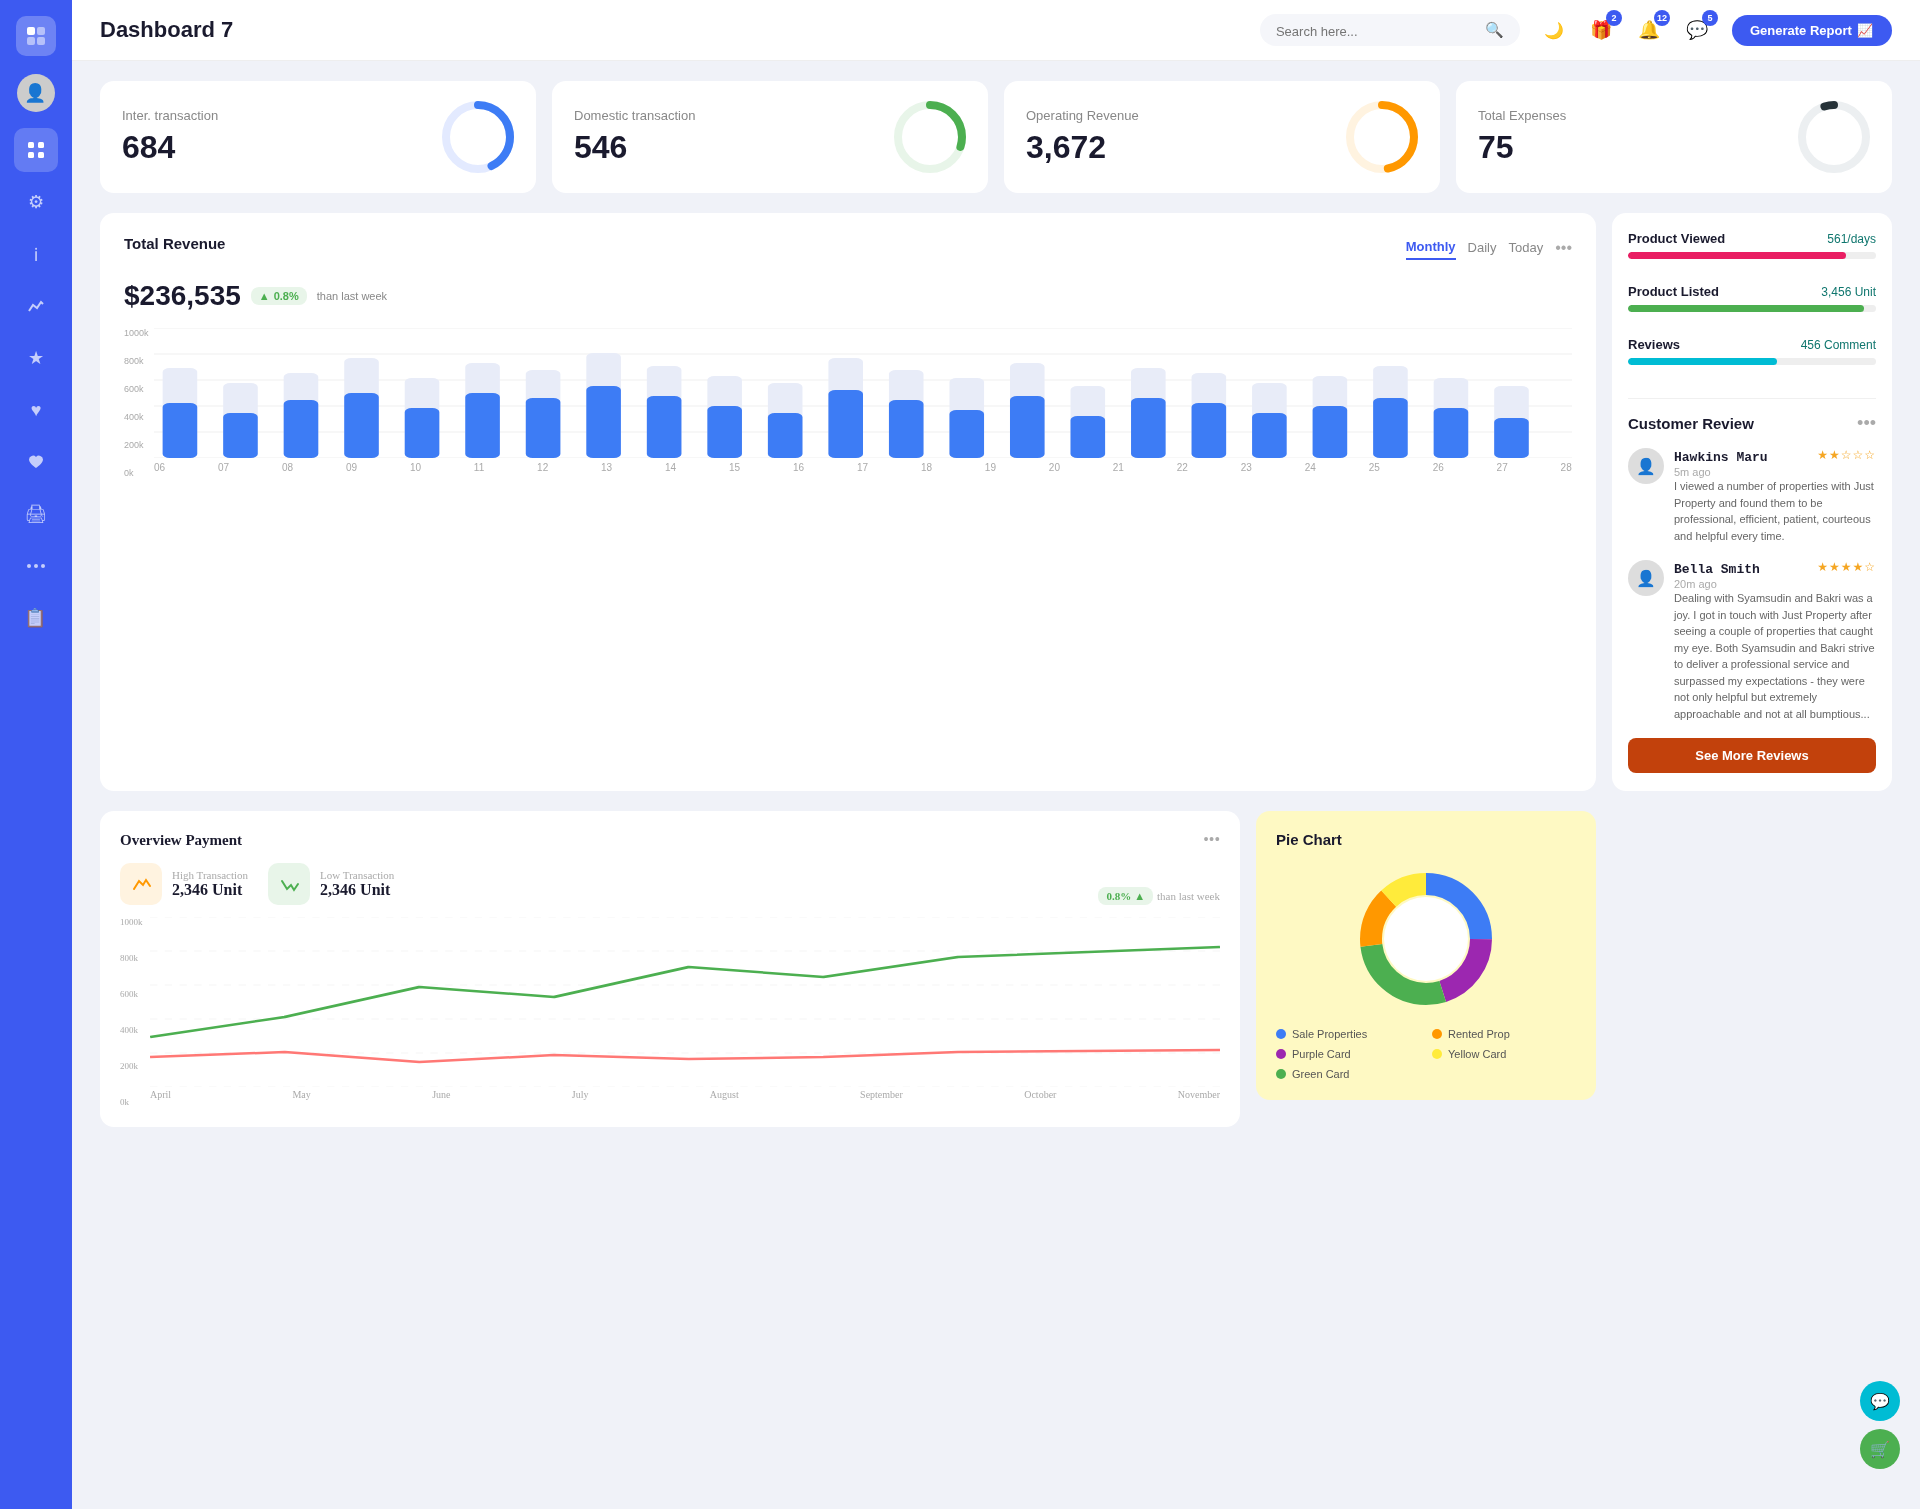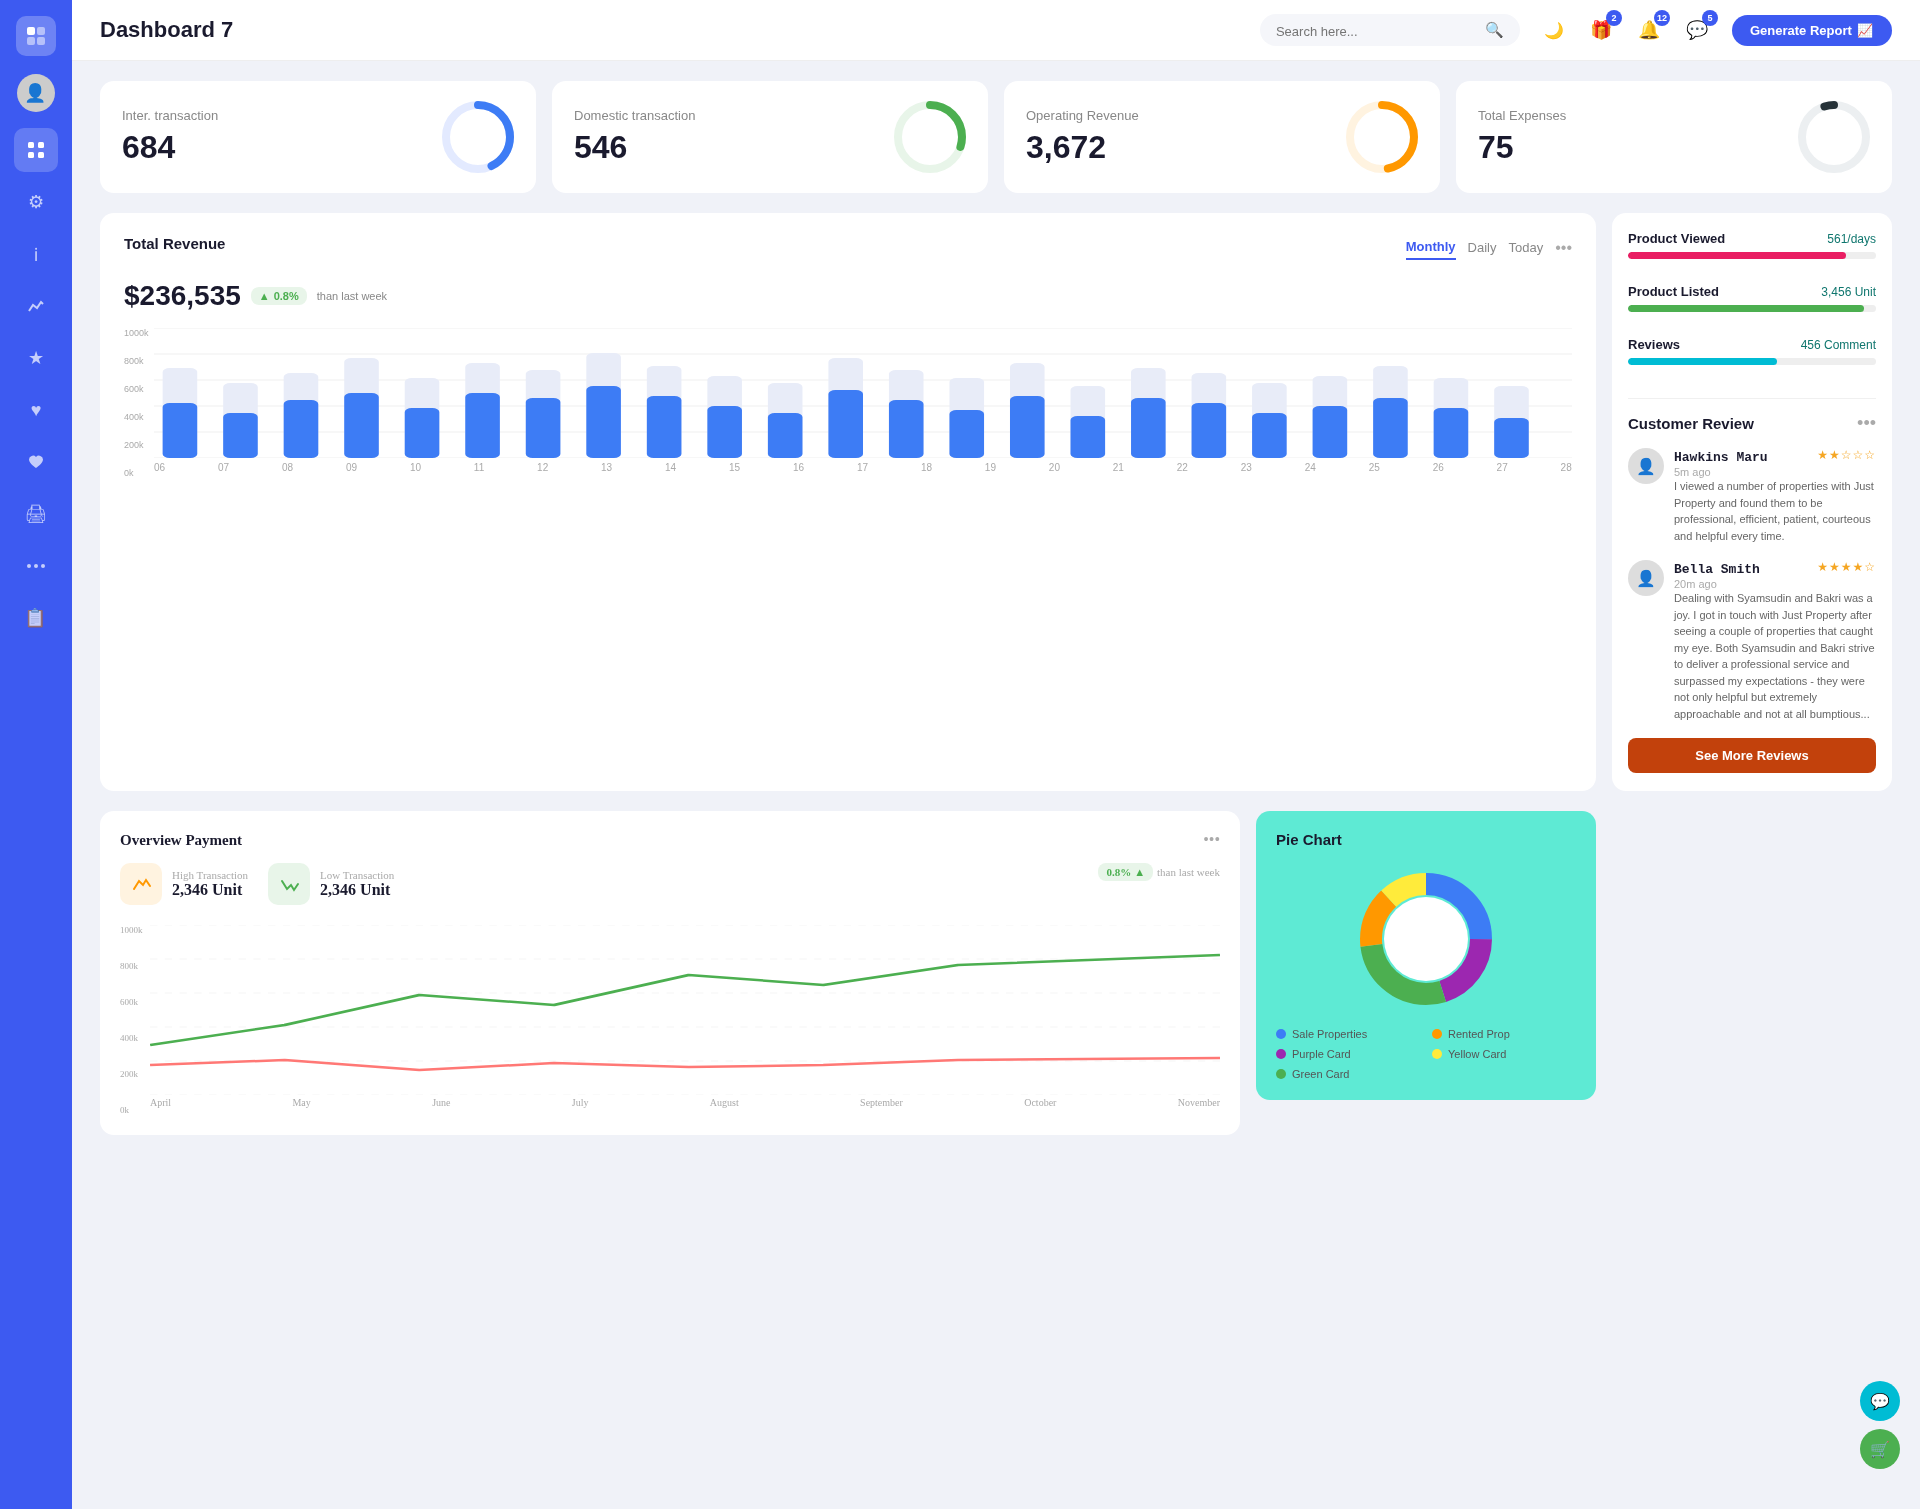--- a/index.html
+++ b/index.html
@@ -200,42 +200,42 @@
 
     
     .payment-card {
       background: white; border-radius: 14px; padding: 20px; font-family: Liberation Serif, serif;
     }
     .payment-header {
       display: flex; align-items: center; justify-content: space-between;
       margin-bottom: 14px;
     }
     .payment-title { font-size: 15px; font-weight: 600; color: #1a1a2e; }
-    .payment-stats { display: flex; gap: 20px; margin-bottom: 20px; align-items: flex-start; }
+    .payment-stats { display: flex; gap: 20px; margin-bottom: 12px; align-items: flex-end; }
     .payment-stat-item {
       display: flex; align-items: center; gap: 10px;
     }
     .stat-icon-box {
       width: 42px; height: 42px; border-radius: 10px;
       display: flex; align-items: center; justify-content: center;
       font-size: 18px;
     }
     .stat-icon-box.orange { background: #fff3e0; }
     .stat-icon-box.green { background: #e8f5e9; }
     .stat-sub-label { font-size: 11px; color: #aaa; }
     .stat-sub-value { font-size: 16px; font-weight: 700; color: #1a1a2e; }
     .line-chart-labels {
       display: flex; justify-content: space-between;
       padding: 2px 0 0 30px;
       font-size: 10px; color: #aaa;
     }
 
     
     .pie-card {
-      background: #5eead4; border-radius: 14px; padding: 20px;
+      background: #fef9c3; border-radius: 14px; padding: 20px;
     }
     .pie-title { font-size: 15px; font-weight: 600; color: #1a1a2e; margin-bottom: 16px; }
     .pie-wrap { display: flex; justify-content: center; margin-bottom: 14px; }
     .pie-legend { display: grid; grid-template-columns: 1fr 1fr; gap: 8px 12px; }
     .legend-item { display: flex; align-items: center; gap: 6px; font-size: 11px; color: #555; }
     .legend-dot { width: 10px; height: 10px; border-radius: 50%; flex-shrink: 0; }
     .review-header { display: flex; align-items: center; justify-content: space-between; margin-bottom: 14px; }
     .review-title { font-size: 15px; font-weight: 600; color: #1a1a2e; }
     .review-item { display: flex; gap: 10px; margin-bottom: 16px; }
     .reviewer-avatar { width: 36px; height: 36px; border-radius: 50%; background: #ddd; flex-shrink: 0; overflow: hidden; display: flex; align-items: center; justify-content: center; font-size: 16px; }

